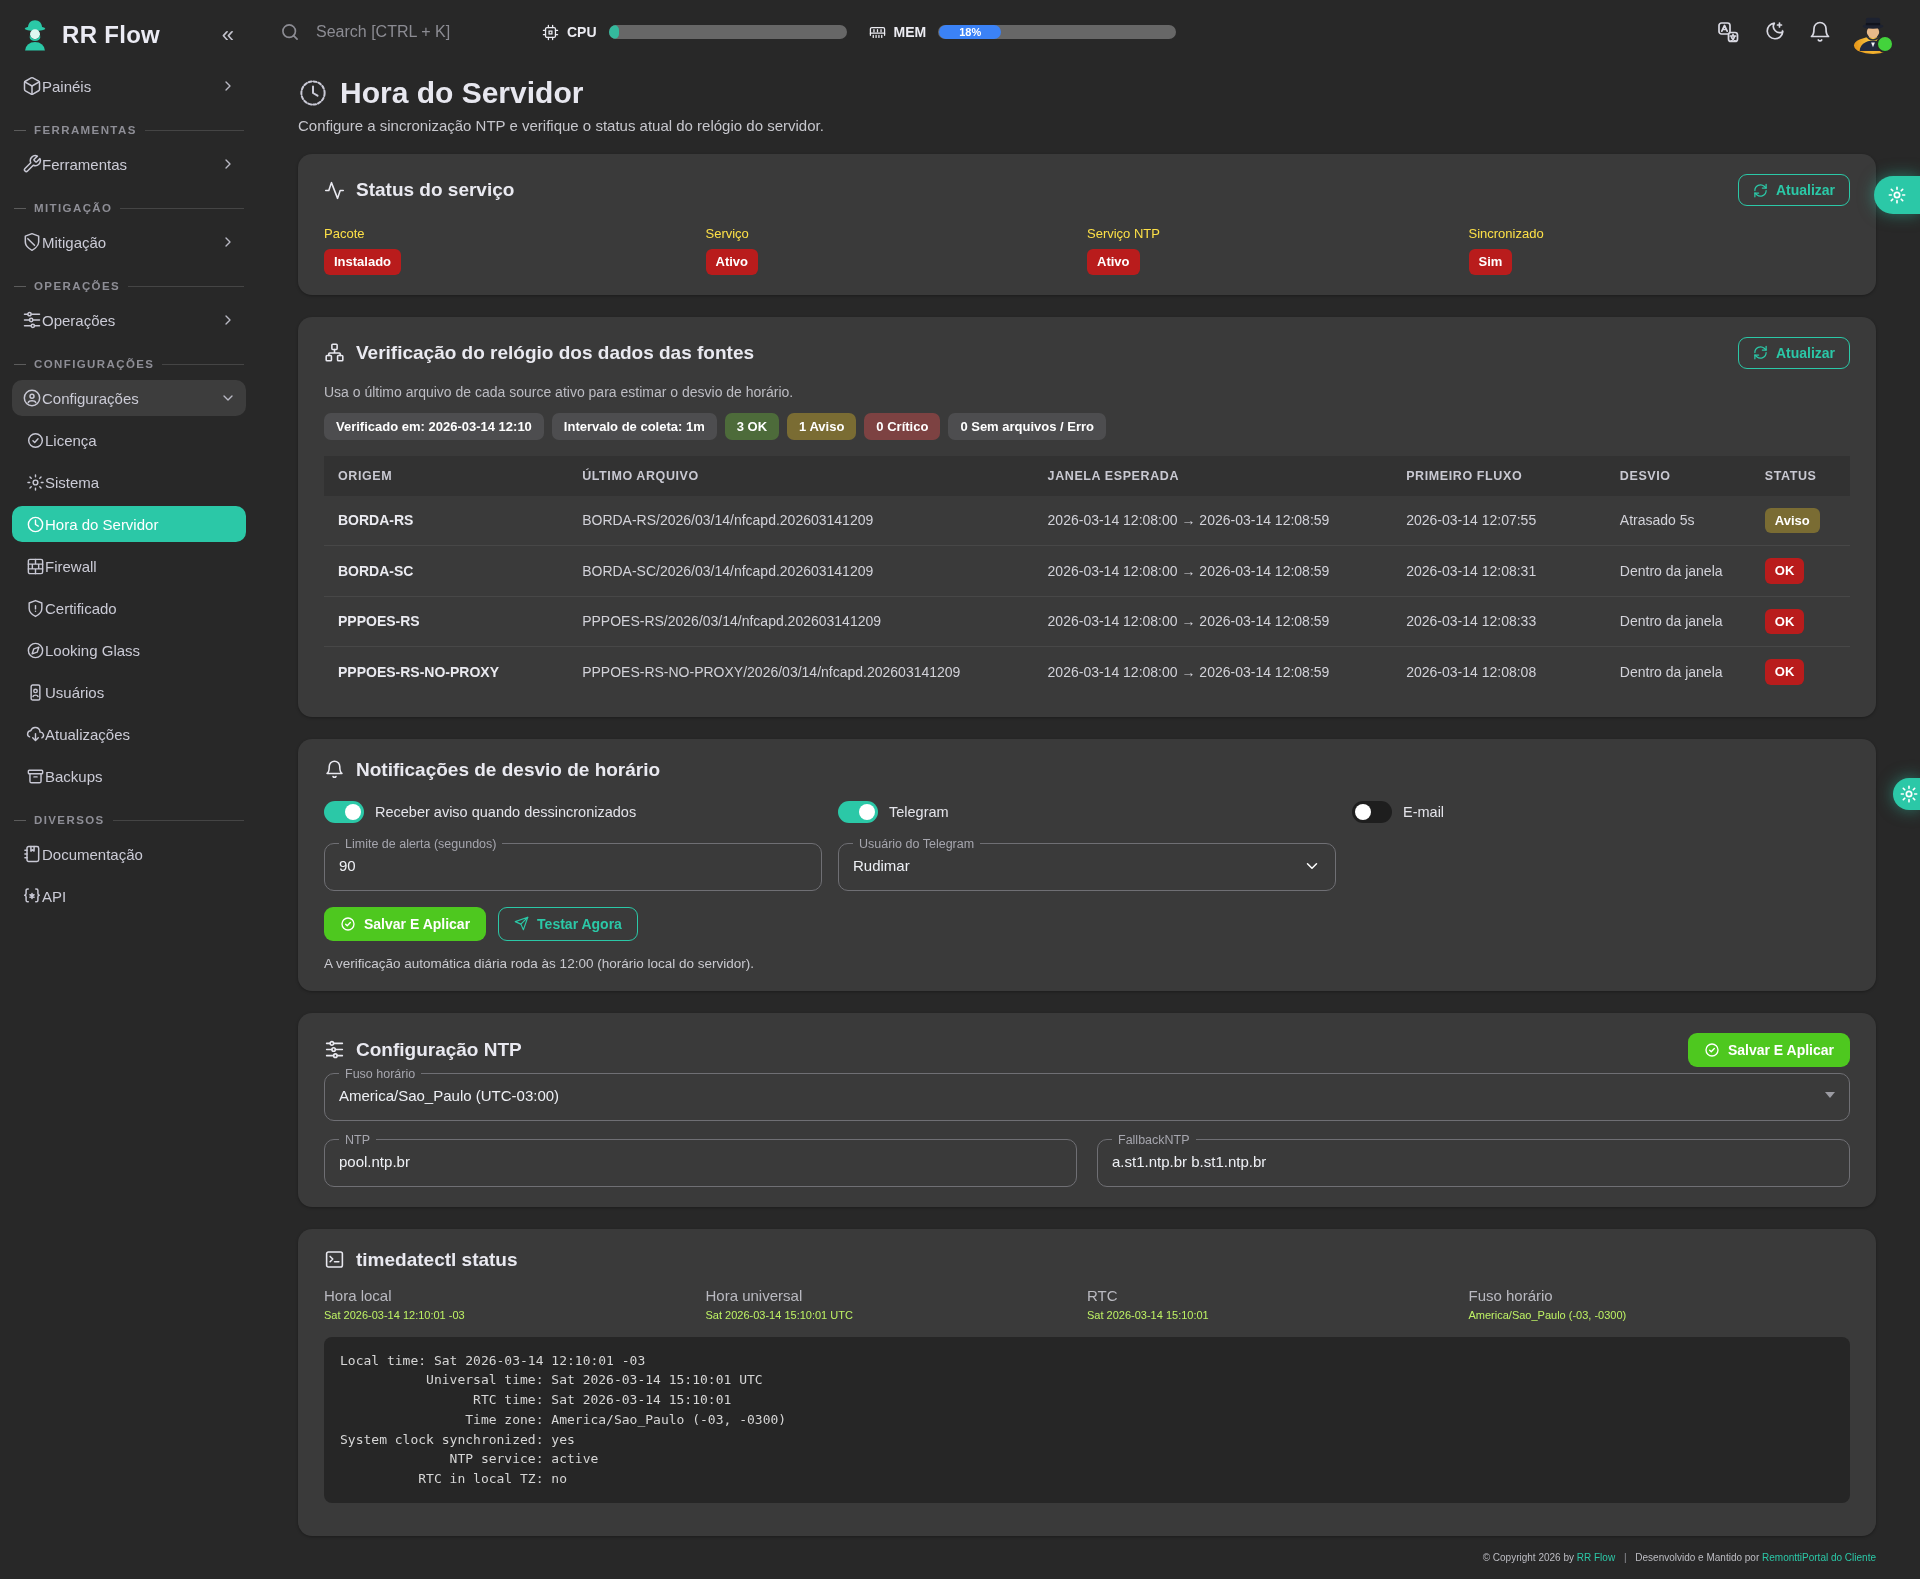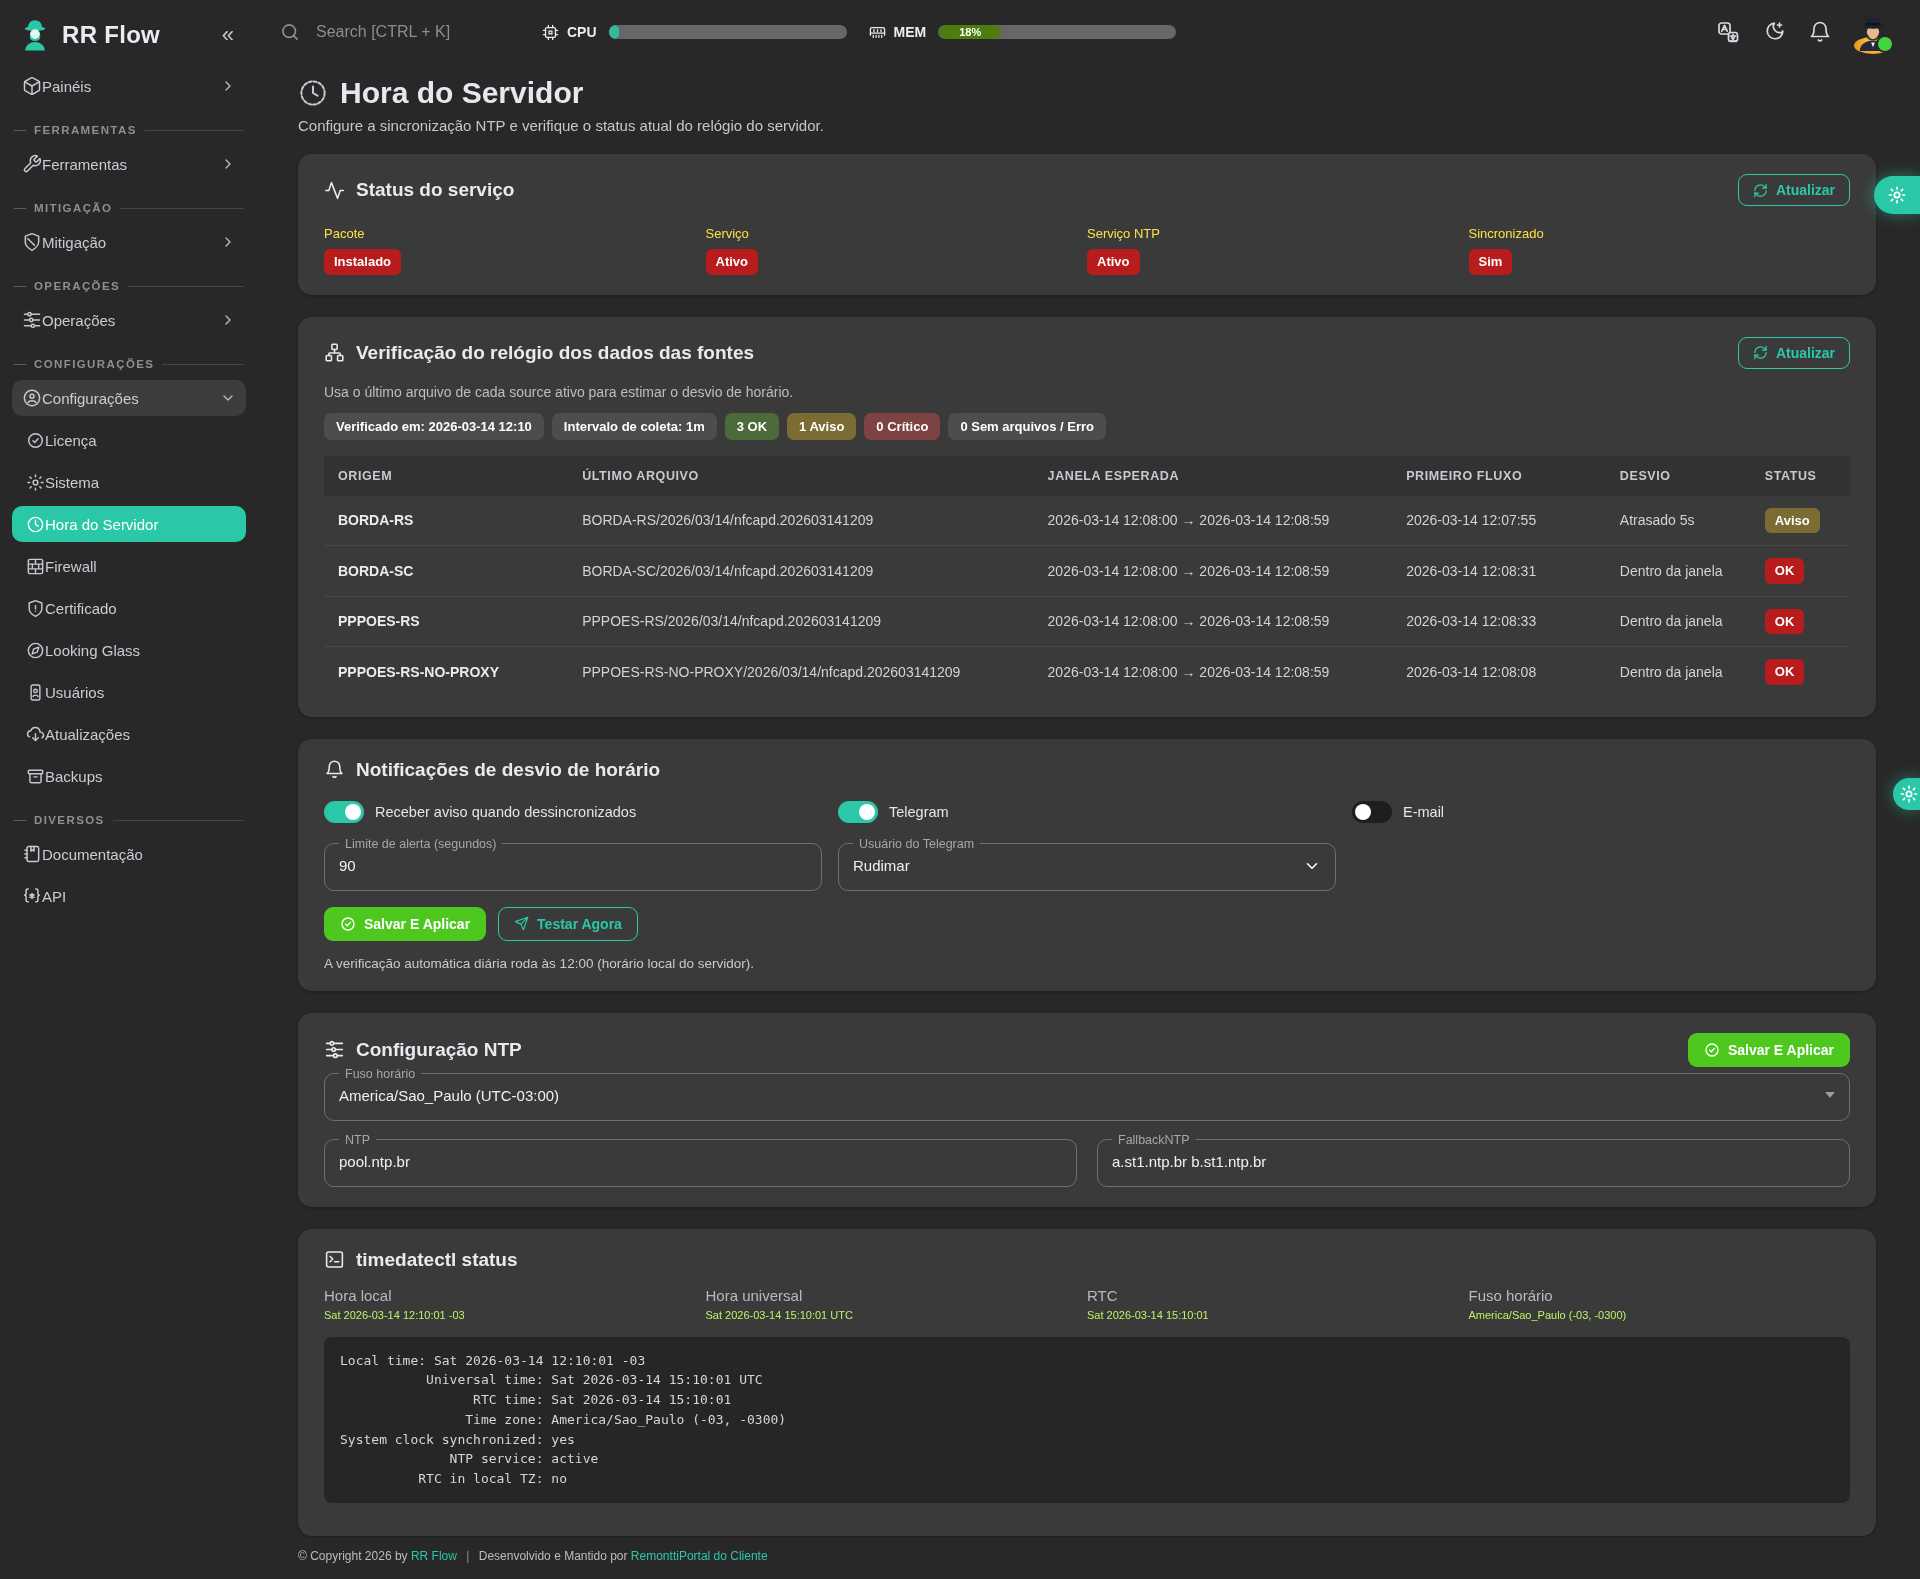--- a/index.html
+++ b/index.html
@@ -23,21 +23,21 @@
   .nav-section::after{content:"";flex:1;height:1px;background:#454545}
   
   .main{flex:1;display:flex;flex-direction:column;min-width:0;position:relative}
   .topbar{height:64px;flex:none;display:flex;align-items:center;padding:0 28px 0 22px;gap:12px}
   .search{display:flex;align-items:center;gap:14px;color:#8c8c93;width:240px}
   .search input{background:transparent;border:none;outline:none;color:#cfcfd6;font-size:16px;width:170px;font-family:inherit}
   .search input::placeholder{color:#8c8c93}
   .meter{display:flex;align-items:center;gap:8px;color:#ececf2;font-weight:bold;font-size:14px;margin-left:10px}
   .bar{width:238px;height:14px;background:#676767;border-radius:8px;position:relative;overflow:hidden;margin-left:4px}
   .fill-cpu{position:absolute;left:0;top:0;bottom:0;width:10px;background:#2bc8a7;border-radius:8px;opacity:.85}
-  .fill-mem{position:absolute;left:1px;top:0;bottom:0;width:62px;background:#4d7c0f;border-radius:8px;display:flex;align-items:center;justify-content:center;font-size:11px;color:#fff;font-weight:bold}
+  .fill-mem{position:absolute;left:1px;top:0;bottom:0;width:62px;background:#3b82f6;border-radius:8px;display:flex;align-items:center;justify-content:center;font-size:11px;color:#fff;font-weight:bold}
   .top-icons{margin-left:auto;display:flex;align-items:center;gap:22px;color:#d9d9e2}
   .icon-btn{cursor:pointer;display:flex;align-items:center}
   .avatar-wrap{position:relative;width:38px;height:38px;cursor:pointer}
   .avatar{width:38px;height:38px;border-radius:50%;overflow:hidden;background:radial-gradient(circle at 50% 30%,#ffd34d,#e89a1c 75%)}
   .status-dot{position:absolute;right:-2px;bottom:-2px;width:14px;height:14px;border-radius:50%;background:#43d33c;border:2px solid #282828}
   
   .content{flex:1 1 auto;overflow:hidden;padding:4px 44px 0 40px;box-sizing:border-box}
   .page-head{display:flex;align-items:center;gap:12px;margin-top:8px;color:#e7e7ef}
   .page-head h1{margin:0;font-size:30px;font-weight:bold}
   .page-sub{color:#c6c6cc;font-size:15px;margin:7px 0 20px 0}
@@ -80,21 +80,21 @@
   .note{color:#c9c9cf;font-size:13.5px;margin-top:15px}
   
   .fld-full{margin-top:14px}
   .ntp-grid{display:grid;grid-template-columns:1fr 1fr;gap:20px;margin-top:12px}
   
   .tgrid{display:grid;grid-template-columns:repeat(4,1fr);margin-top:16px}
   .t-label{color:#b9b9c0;font-size:15px;margin-bottom:5px}
   .t-value{color:#bef264;font-size:11px;font-weight:normal}
   .code{background:#262626;border-radius:8px;padding:14px 16px;margin-top:16px;font-family:"DejaVu Sans Mono",monospace;font-size:13px;line-height:1.52;color:#d6d6d6;white-space:pre;overflow:hidden}
   
-  .footer{flex:none;display:flex;justify-content:flex-start;align-items:center;padding:12px 44px 16px 40px;font-size:12px;color:#bcbcc2}
+  .footer{flex:none;display:flex;justify-content:flex-end;align-items:center;padding:12px 44px 16px 40px;font-size:10px;color:#bcbcc2}
   .link{color:#2bc8a7;text-decoration:none;cursor:pointer}
   .sep{color:#8f8f96;margin:0 6px}
   
   .fab{position:fixed;right:0;background:#2bc8a7;color:#fff;border-radius:999px 0 0 999px;display:flex;align-items:center;box-shadow:0 0 16px rgba(43,200,167,.5);cursor:pointer}
   .fab1{top:176px;width:46px;height:38px;justify-content:center}
   .fab2{top:778px;width:26px;height:32px;justify-content:flex-end;overflow:hidden;padding-right:1px}
 </style>
 </head>
 <body>
 

